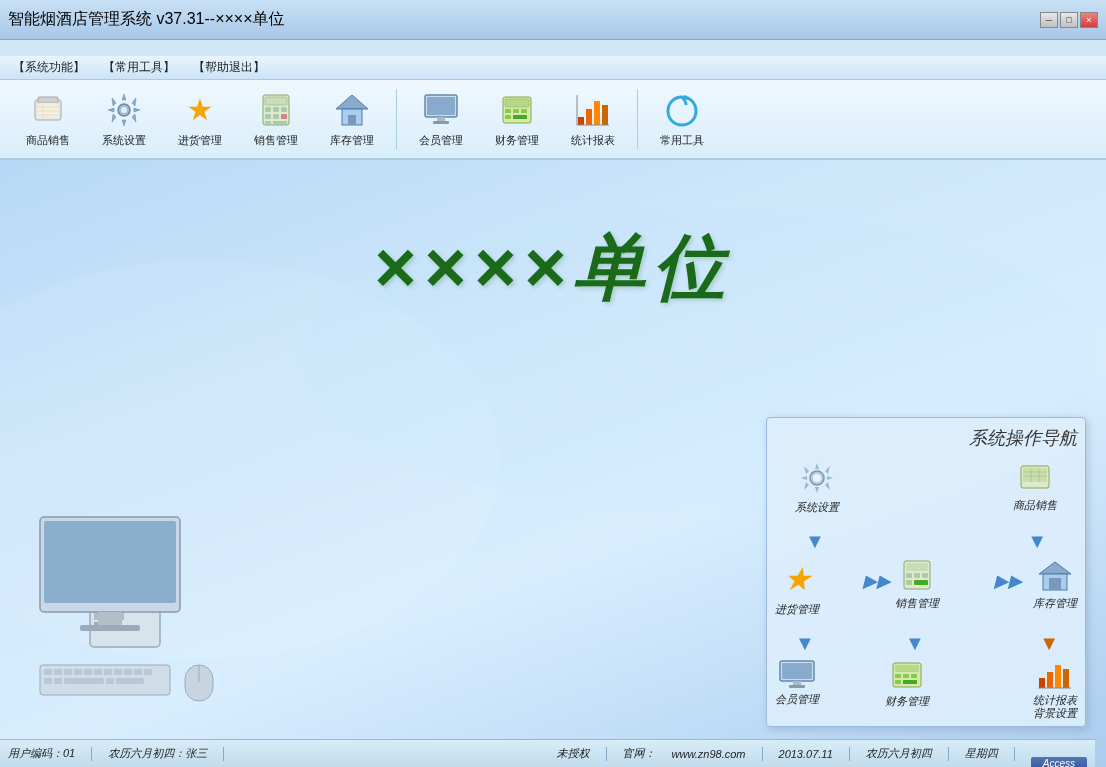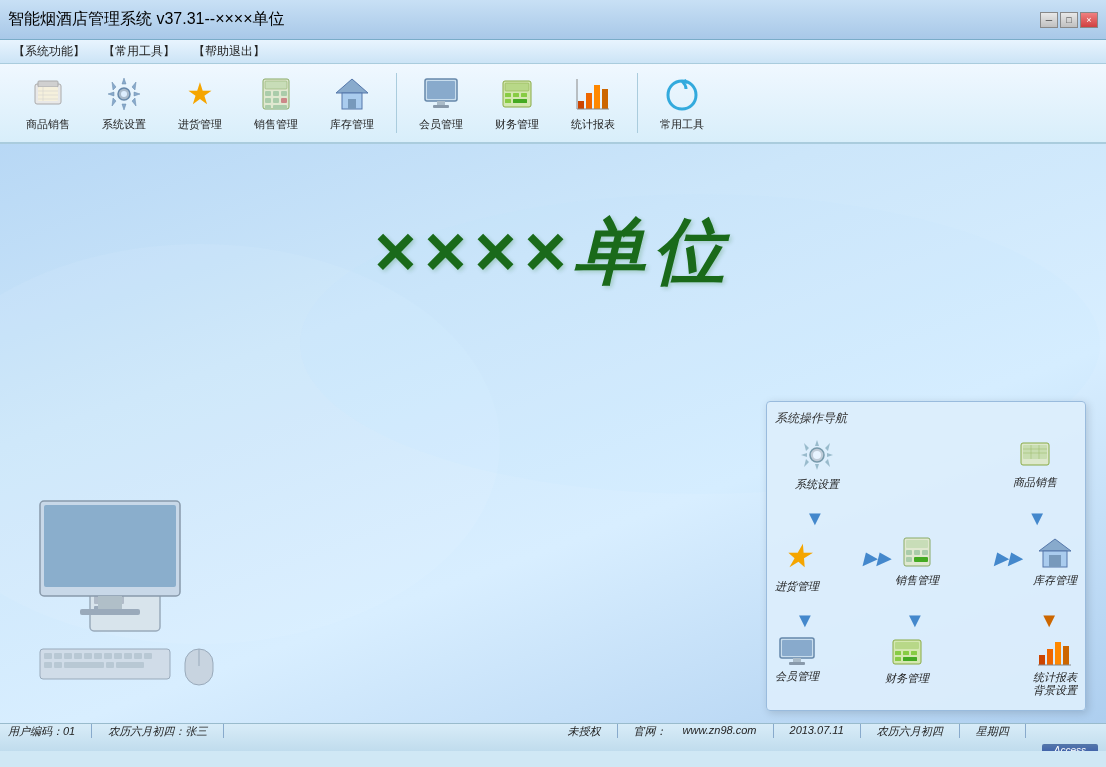--- a/index.html
+++ b/index.html
@@ -34,20 +34,21 @@
     }
     #title-bar .win-btn.close { background: linear-gradient(to bottom, #f08080, #d04040); color: white; }
 
     
     #menu-bar {
       background: linear-gradient(to bottom, #e8f4fe 0%, #cce4f6 100%);
       height: 24px;
       display: flex;
       padding: 0 4px;
       border-bottom: 1px solid #aaccdd;
+      margin-top: 16px;
     }
     .menu-item {
       padding: 2px 8px;
       font-size: 12px;
       color: #222;
       cursor: pointer;
       border: 1px solid transparent;
     }
 
     
@@ -135,38 +136,38 @@
       bottom: 40px;
       width: 320px;
       height: 310px;
       background: rgba(220, 238, 252, 0.92);
       border: 1px solid #99bbdd;
       border-radius: 4px;
       box-shadow: 2px 2px 8px rgba(0,0,0,0.15);
       padding: 8px;
     }
     #nav-panel-title {
-      text-align: left;
-      font-size: 12px;
+      text-align: right;
+      font-size: 18px;
       color: #333;
       margin-bottom: 10px;
       font-weight: normal;
     }
 
     
     #status-bar {
       position: absolute;
       bottom: 0;
       left: 0;
-      right: 0;
+      right: 11px;
       height: 28px;
       background: linear-gradient(to bottom, #d8ecf8, #c0dced);
       border-top: 1px solid #99bbcc;
       display: flex;
-      align-items: flex-start;
+      align-items: center;
       padding: 0 8px;
       font-size: 11px;
       color: #222;
       gap: 16px;
     }
     .status-item {
       display: flex;
       align-items: center;
       gap: 4px;
       white-space: nowrap;

